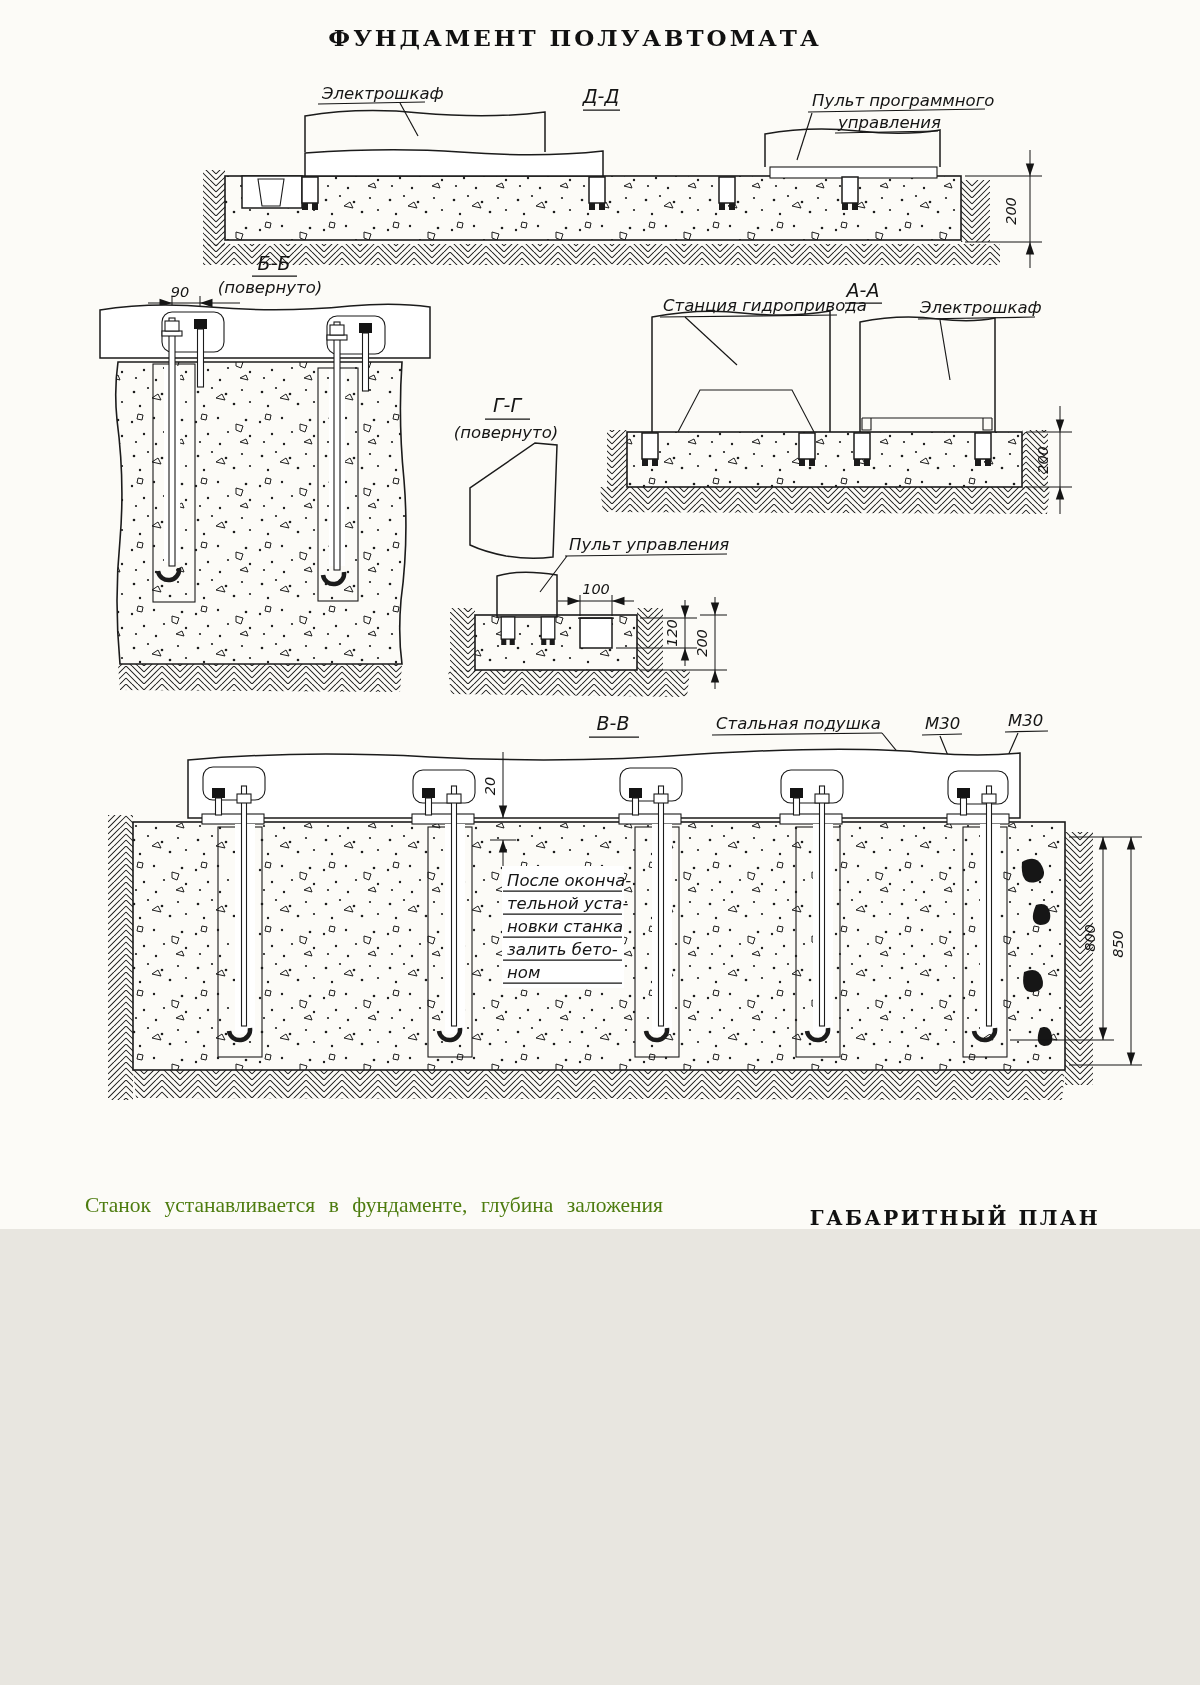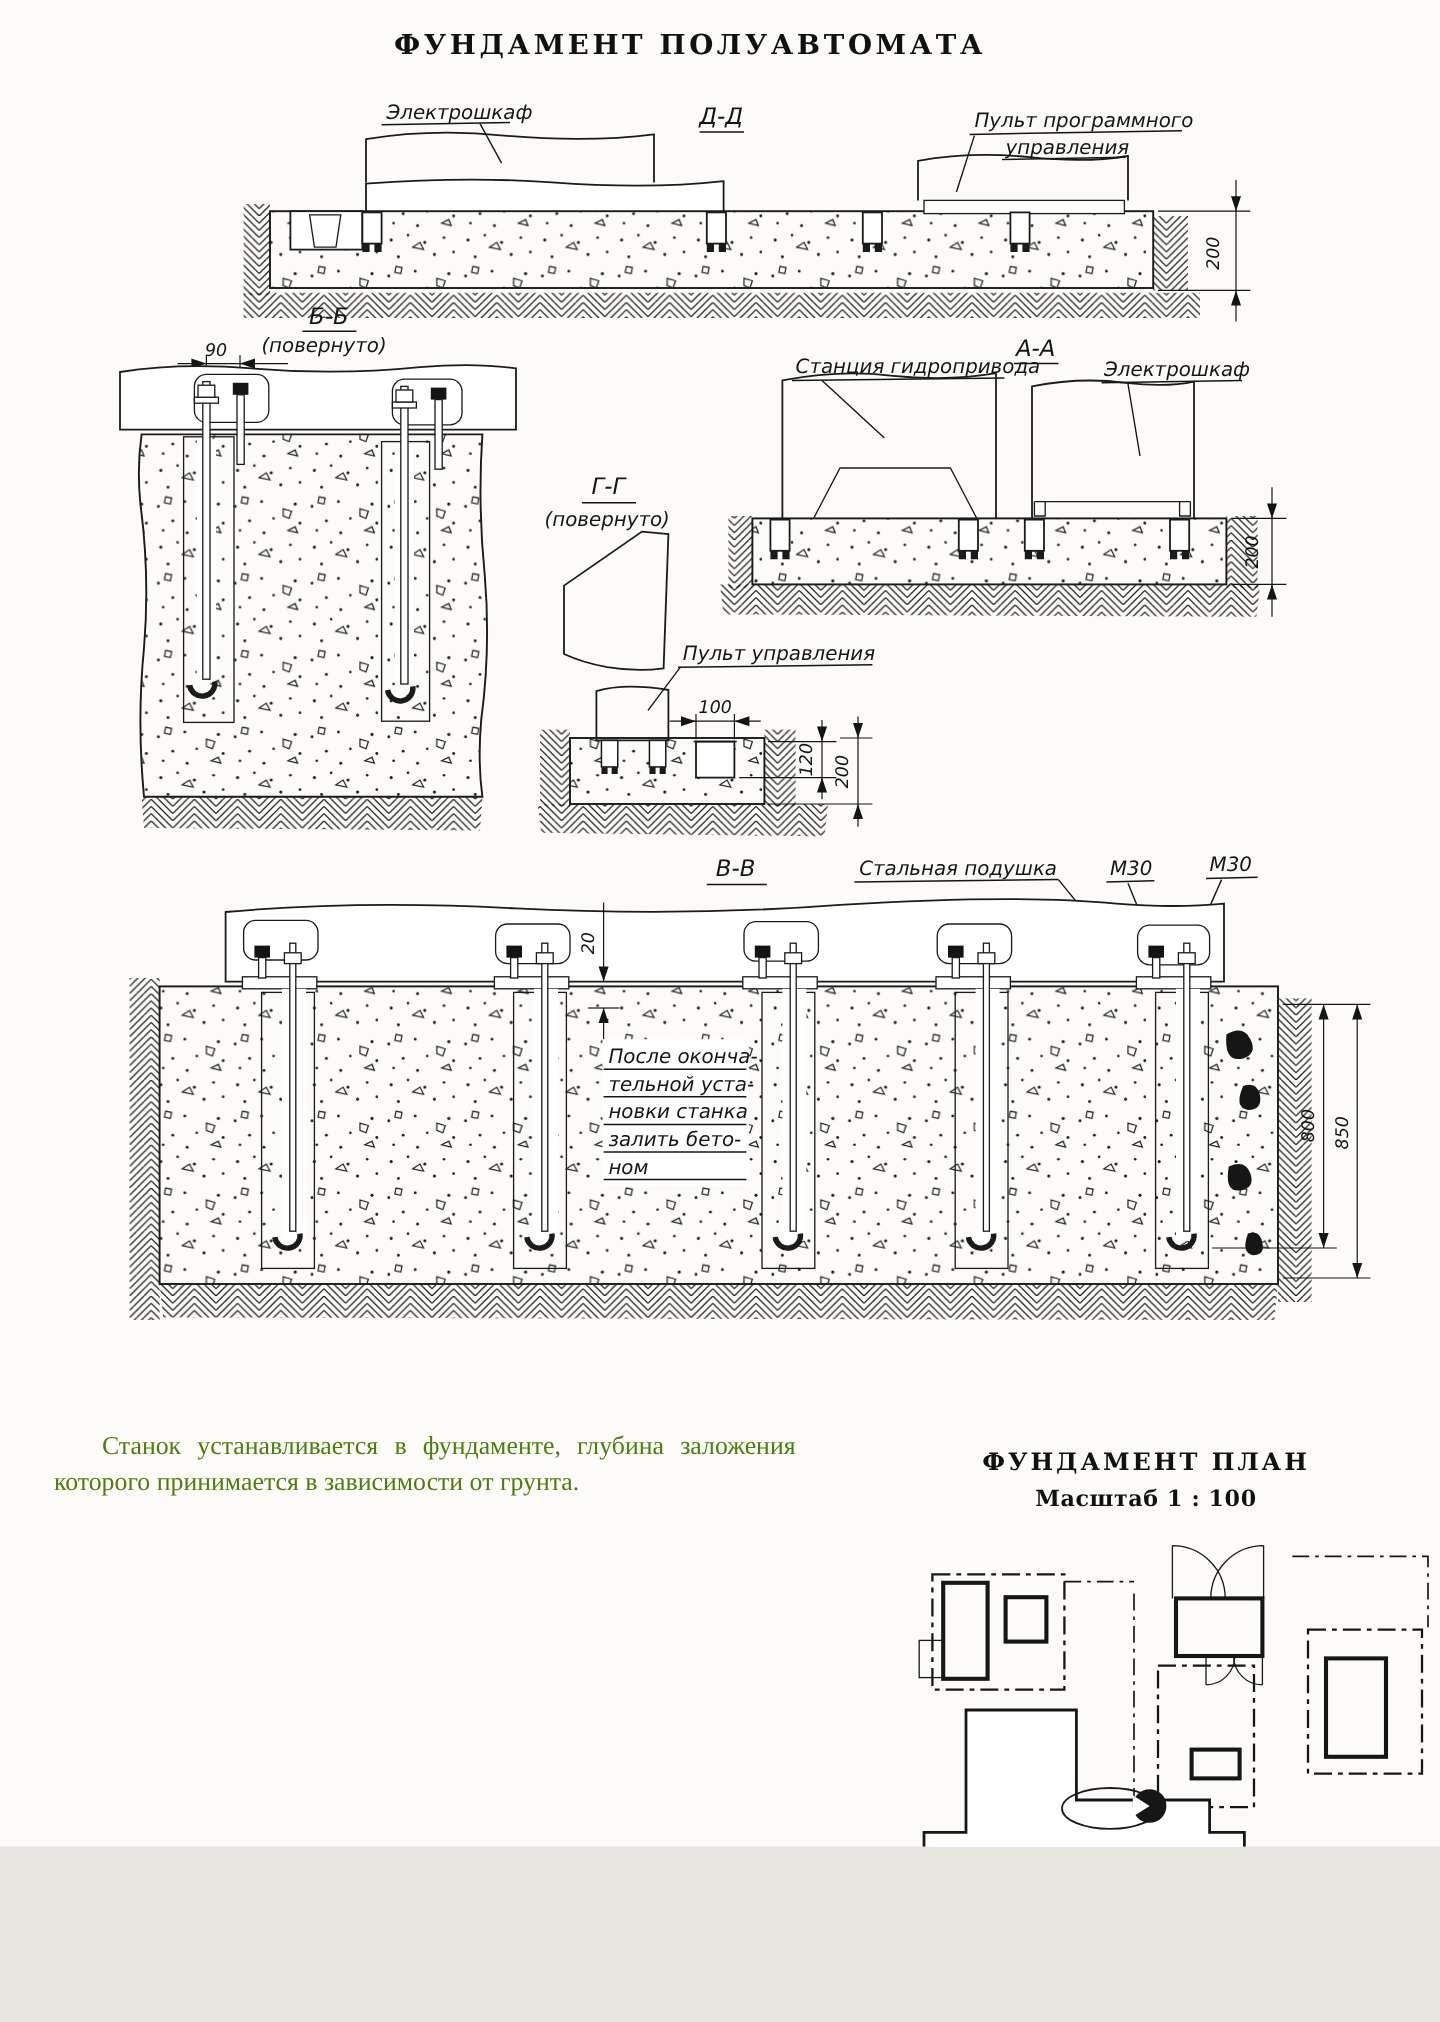--- a/index.html
+++ b/index.html
@@ -1,16 +1,16 @@
 <!DOCTYPE html>
 <html><head>
 <meta charset="utf-8">
 <style>
   html,body{margin:0;padding:0;background:#e8e6e0;}
-  .page{position:relative;width:1200px;height:1539px;background:#fcfbf7;overflow:hidden;
+  .page{position:relative;width:1200px;height:1229px;background:#fcfbf7;overflow:hidden;
         font-family:"DejaVu Sans",sans-serif;color:#151515;}
   .doc-title{position:absolute;top:24px;left:0;width:1150px;text-align:center;
              font:700 23px "DejaVu Serif",serif;letter-spacing:3px;color:#111;}
   .textcol{position:absolute;left:45px;top:1190px;width:618px;}
   .textcol p{font:21.5px/30px "Liberation Serif",serif;text-align:justify;
              text-indent:40px;margin:0;color:#4d7c0f;}
   .plan-head{position:absolute;left:790px;top:1206px;width:330px;text-align:center;color:#111;}
   .plan-title{font:700 20px "DejaVu Serif",serif;letter-spacing:2.5px;}
   .plan-scale{font:700 18.5px "DejaVu Serif",serif;margin-top:9px;letter-spacing:.5px;}
   svg.stage{position:absolute;left:0;top:0;}
@@ -340,17 +340,17 @@
       <path d="M958,1505 L944,1496 L944,1514 Z" fill="#fff"></path>
       <text class="planlbl" x="833" y="1575" transform="rotate(-3 833 1575)">6305 Ф4</text>
     </g>
   </svg>
 
   <div class="textcol">
     <p>Станок устанавливается в фундаменте, глубина заложения которого принимается в зависимости от грунта.</p>
   </div>
 
   <div class="plan-head">
-    <div class="plan-title">ФУНДАМЕНТ ПЛАН</div>
+    <div class="plan-title">ГАБАРИТНЫЙ ПЛАН</div>
     <div class="plan-scale">Масштаб 1 : 100</div>
   </div>
 
 </div>
 
 </body></html>

